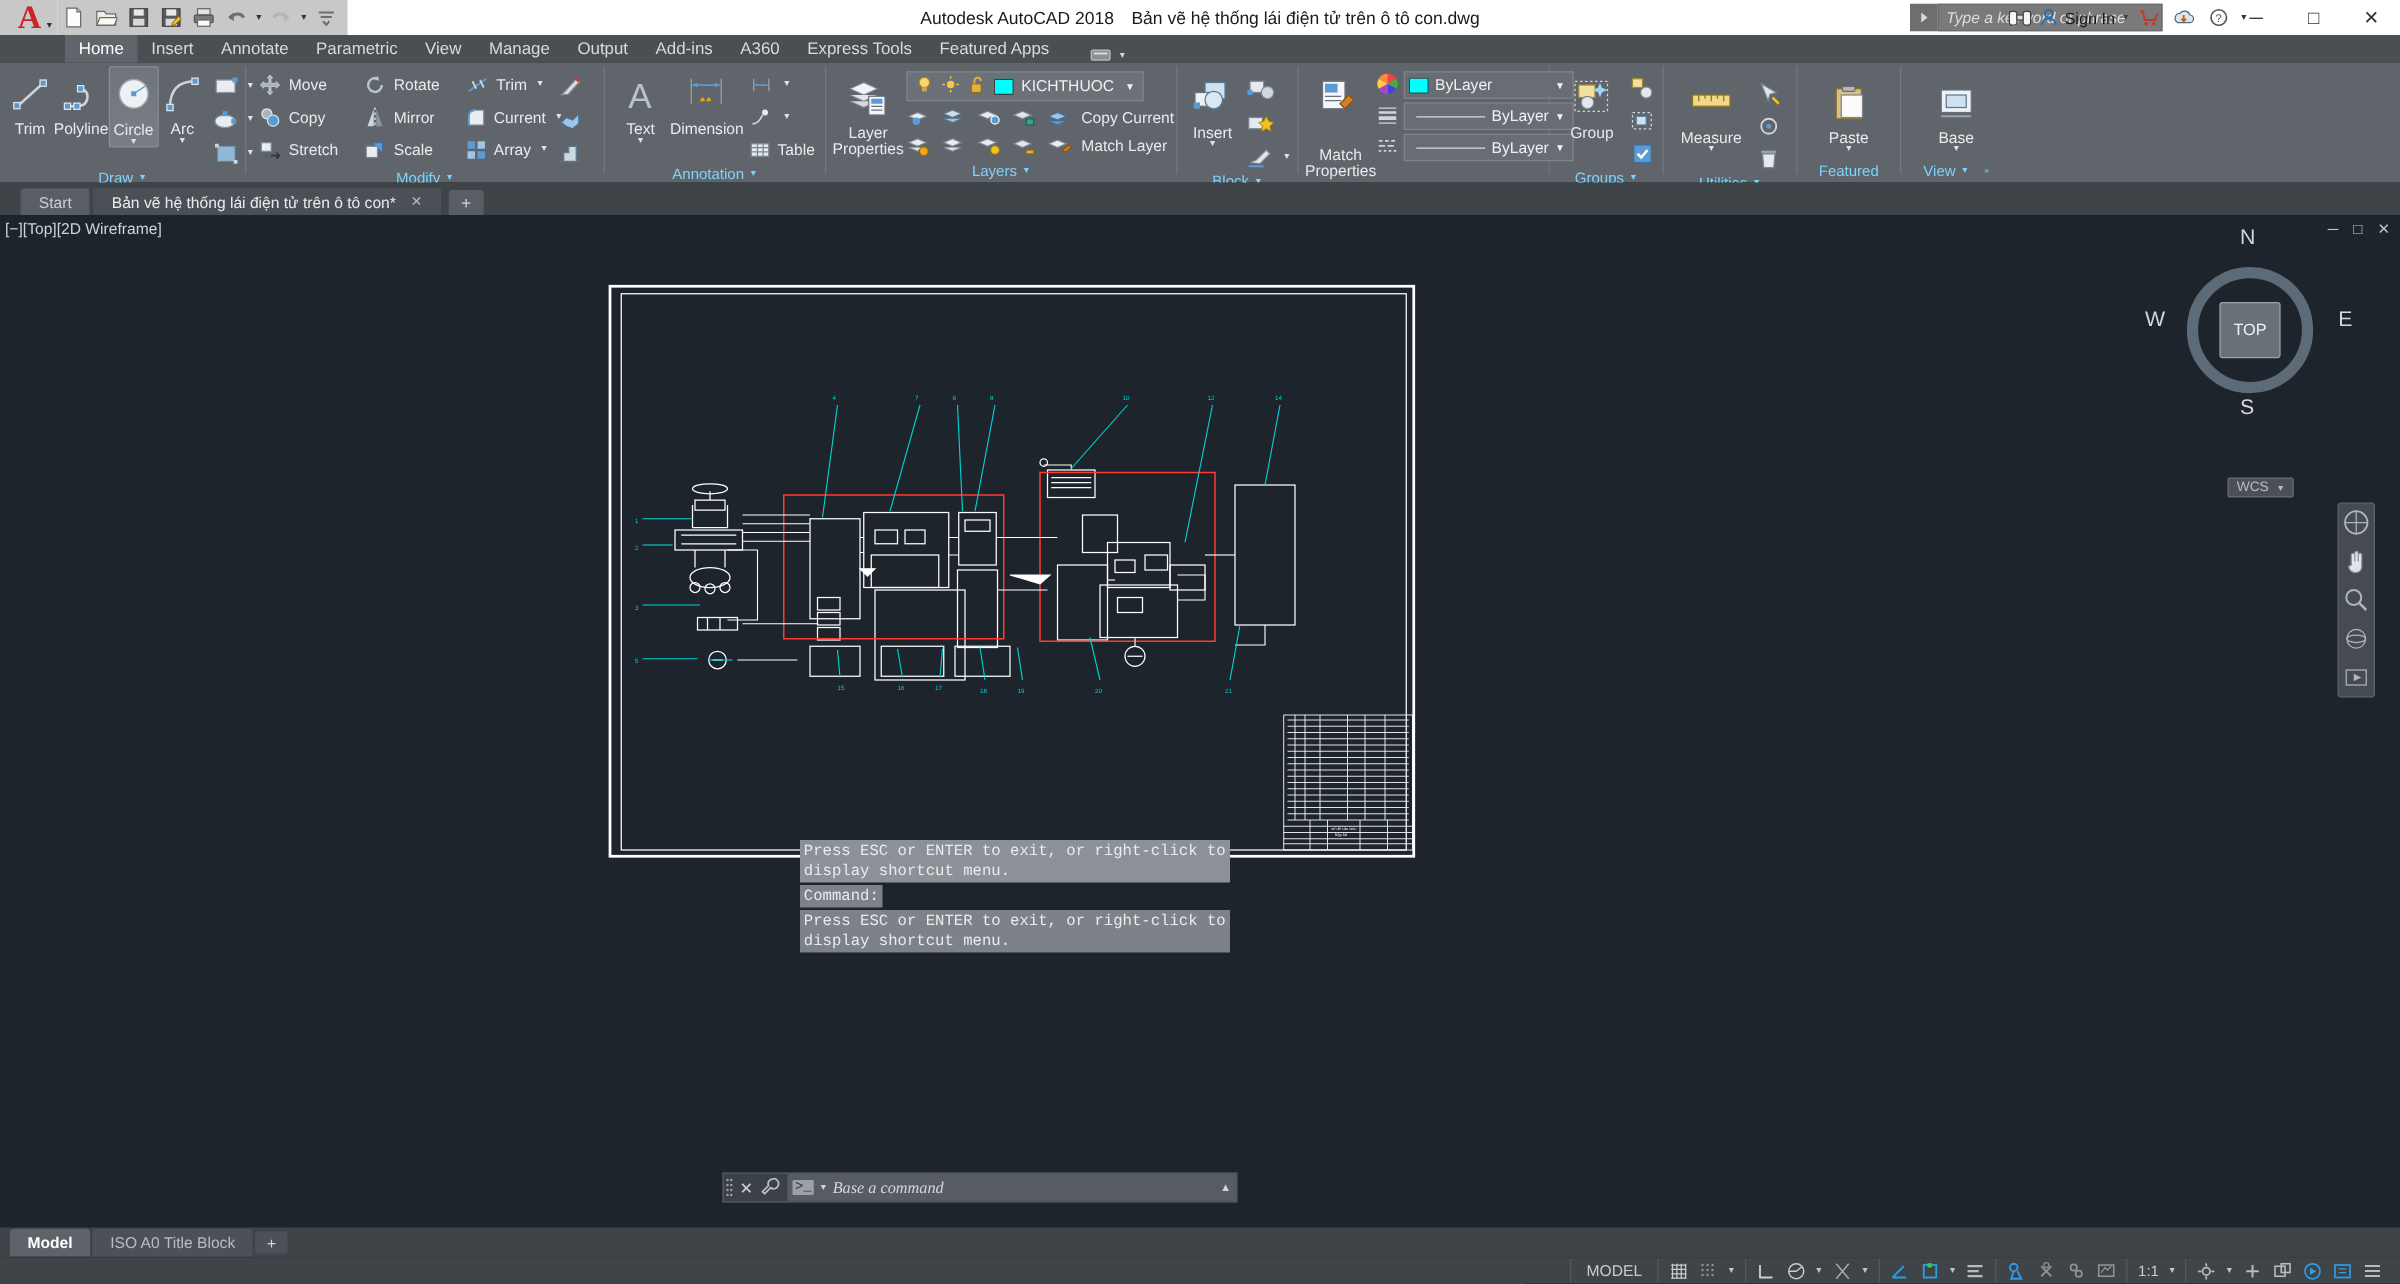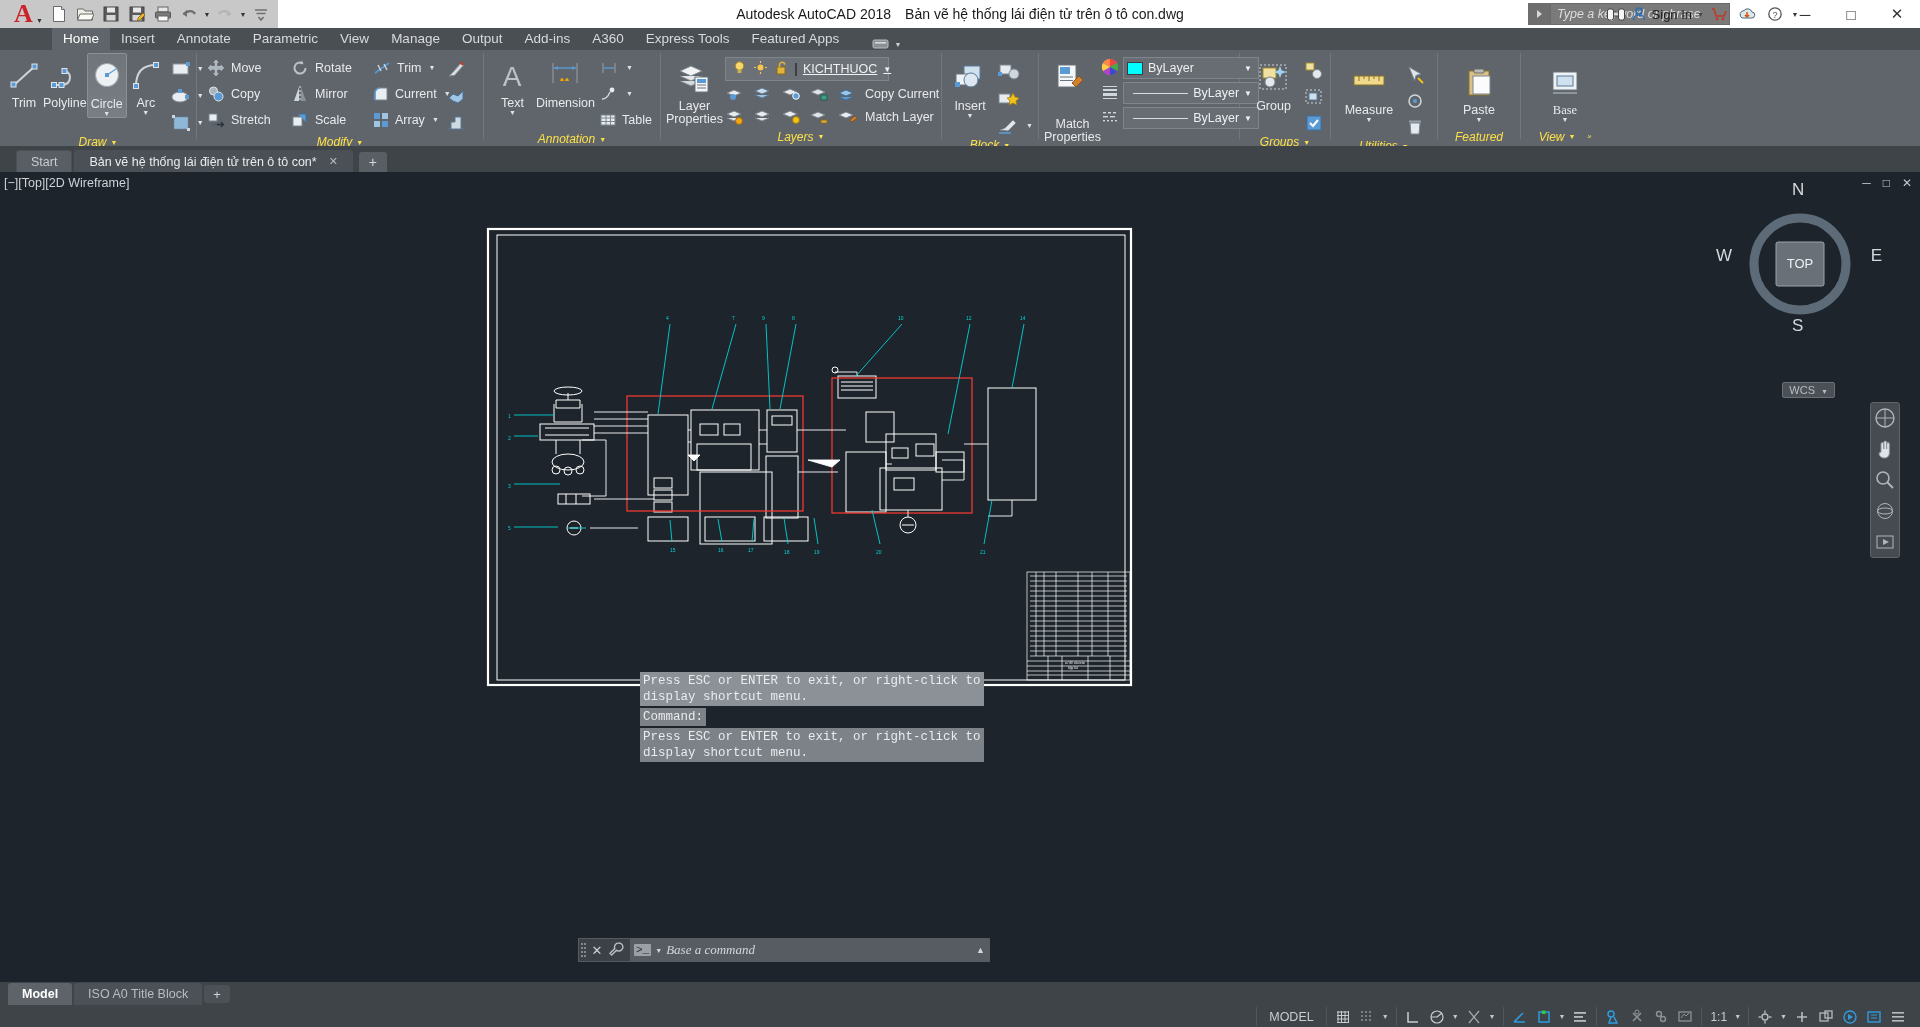--- a/index.html
+++ b/index.html
@@ -78,22 +78,22 @@
 
   
   .ribbon{
     position:absolute; left:0; top:50px; width:1920px; height:96px;
     background:#5f656b;
     display:flex; align-items:flex-start;
   }
   .panel{ position:relative; height:96px; display:flex; flex-direction:column; }
   .panel-body{ flex:1; display:flex; align-items:flex-start; padding:3px 5px 0 5px; }
   .panel-title{
-    height:19px; font-size:12px; color:#fde047; text-align:center; display:flex;
-    align-items:center; justify-content:center; gap:4px;font-style:italic;
+    height:19px; font-size:12px; color:#7dd3fc; text-align:center; display:flex;
+    align-items:center; justify-content:center; gap:4px;
   }
   .panel-title .pt-caret{ font-size:7px; }
   .psep{ width:1px; height:86px; background:#71777d; margin-top:3px; }
 
   .bigbtn{
     width:58px; display:flex; flex-direction:column; align-items:center;
     padding-top:4px; cursor:default;
   }
   .bigbtn.sel{ background:linear-gradient(#6f757b,#787e84); border:1px solid #8a9095; border-radius:2px; }
   .bigbtn .lbl{ font-size:12.5px; color:#e8eaec; margin-top:2px; text-align:center; line-height:13px;}
@@ -661,21 +661,21 @@
                 <path d="M4 18l11 5 11-5" fill="#d5dade" stroke="#7d868e"></path>
                 <rect x="19" y="14" width="13" height="15" fill="#f5f6f8" stroke="#6a737b"></rect>
                 <rect x="21" y="16" width="9" height="4" fill="#5b9bd5"></rect>
                 <line x1="21" y1="22" x2="30" y2="22" stroke="#6a737b"></line>
                 <line x1="21" y1="25" x2="30" y2="25" stroke="#6a737b"></line>
               </svg>
           </span>
           <span class="lbl" style="line-height:13px;">Layer<br>Properties</span>
         </div>
         <div style="display:flex;flex-direction:column;gap:3px;margin-left:2px;padding-top:1px;">
-          <div class="layerstate" style="width:164px;text-decoration:underline;">
+          <div class="layerstate" style="width:190px;">
             <span>
               <svg width="15" height="15" viewBox="0 0 15 15">
                   <circle cx="7.5" cy="6" r="4.2" fill="#f5d76e" stroke="#a8871f"></circle>
                   <rect x="5.5" y="10" width="4" height="3" fill="#c9ad55"></rect>
                 </svg></span>
             <span>
               <svg width="15" height="15" viewBox="0 0 15 15">
                   <circle cx="7.5" cy="7.5" r="3" fill="#f7c64a"></circle>
                   <g stroke="#f7c64a" stroke-width="1.2">
                     <line x1="7.5" y1="1" x2="7.5" y2="3"></line>
@@ -988,21 +988,21 @@
           <span class="lblcaret">▼</span>
         </div>
       </div>
       <div class="panel-title">
         <span>Featured</span>
       </div>
     </div>
     <div class="psep"></div>
 
     <div class="panel" style="width:88px;">
-      <div class="panel-body" style="padding-top:10px;justify-content:center;font-family:Liberation Serif, serif;">
+      <div class="panel-body" style="padding-top:10px;justify-content:center;">
         <div class="bigbtn">
           <span class="bigicon">
             <svg width="34" height="30" viewBox="0 0 34 30">
                 <rect x="5" y="4" width="24" height="18" fill="#eef2f5" stroke="#6a737b"></rect>
                 <rect x="9" y="8" width="16" height="10" fill="#cfe0ef" stroke="#5b7a96"></rect>
                 <line x1="5" y1="25" x2="29" y2="25" stroke="#9aa3ab" stroke-width="1.6"></line>
               </svg>
           </span>
           <span class="lbl">Base</span>
           <span class="lblcaret">▼</span>

